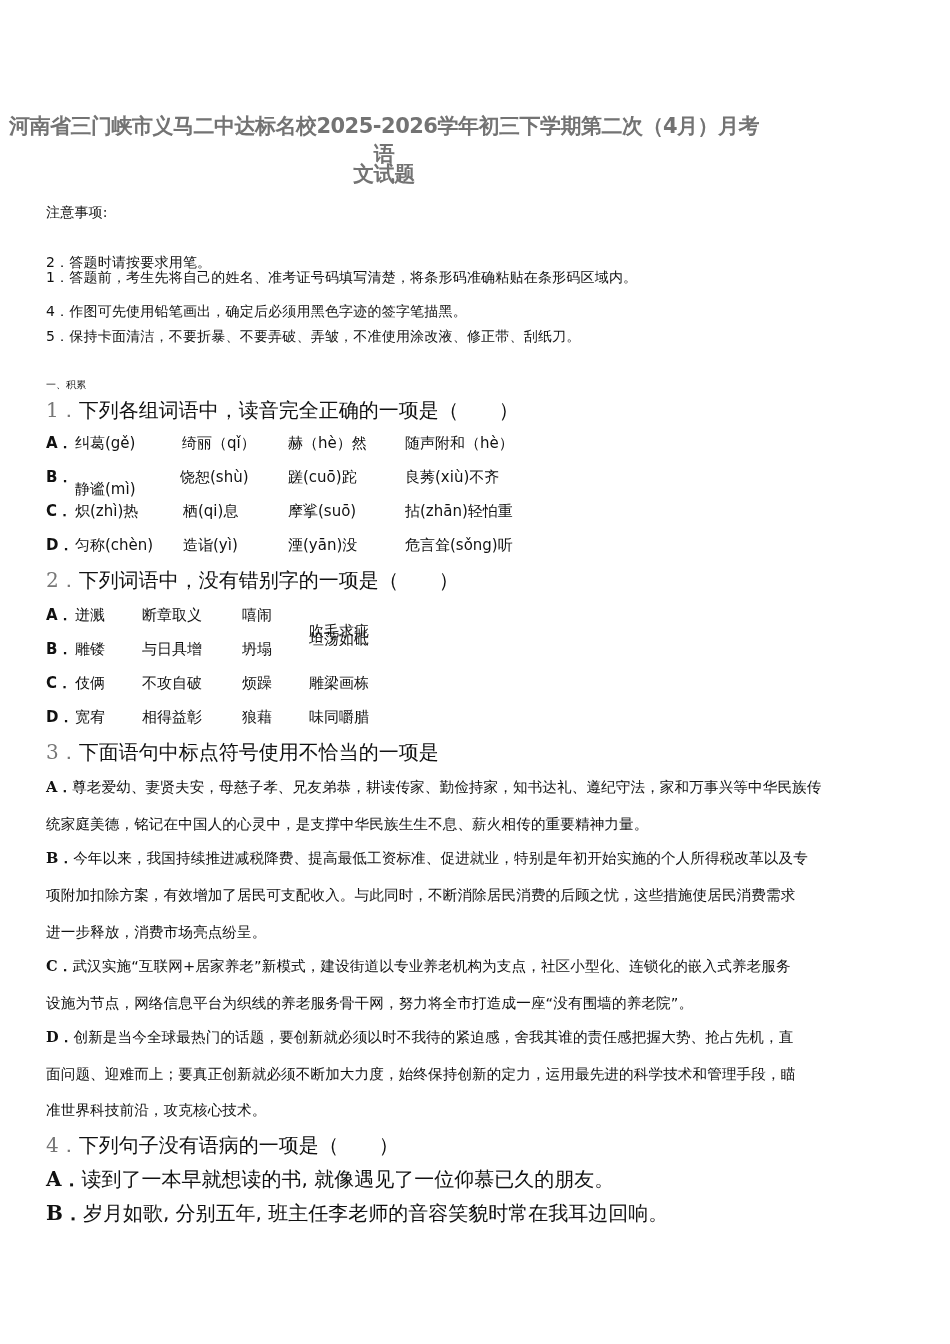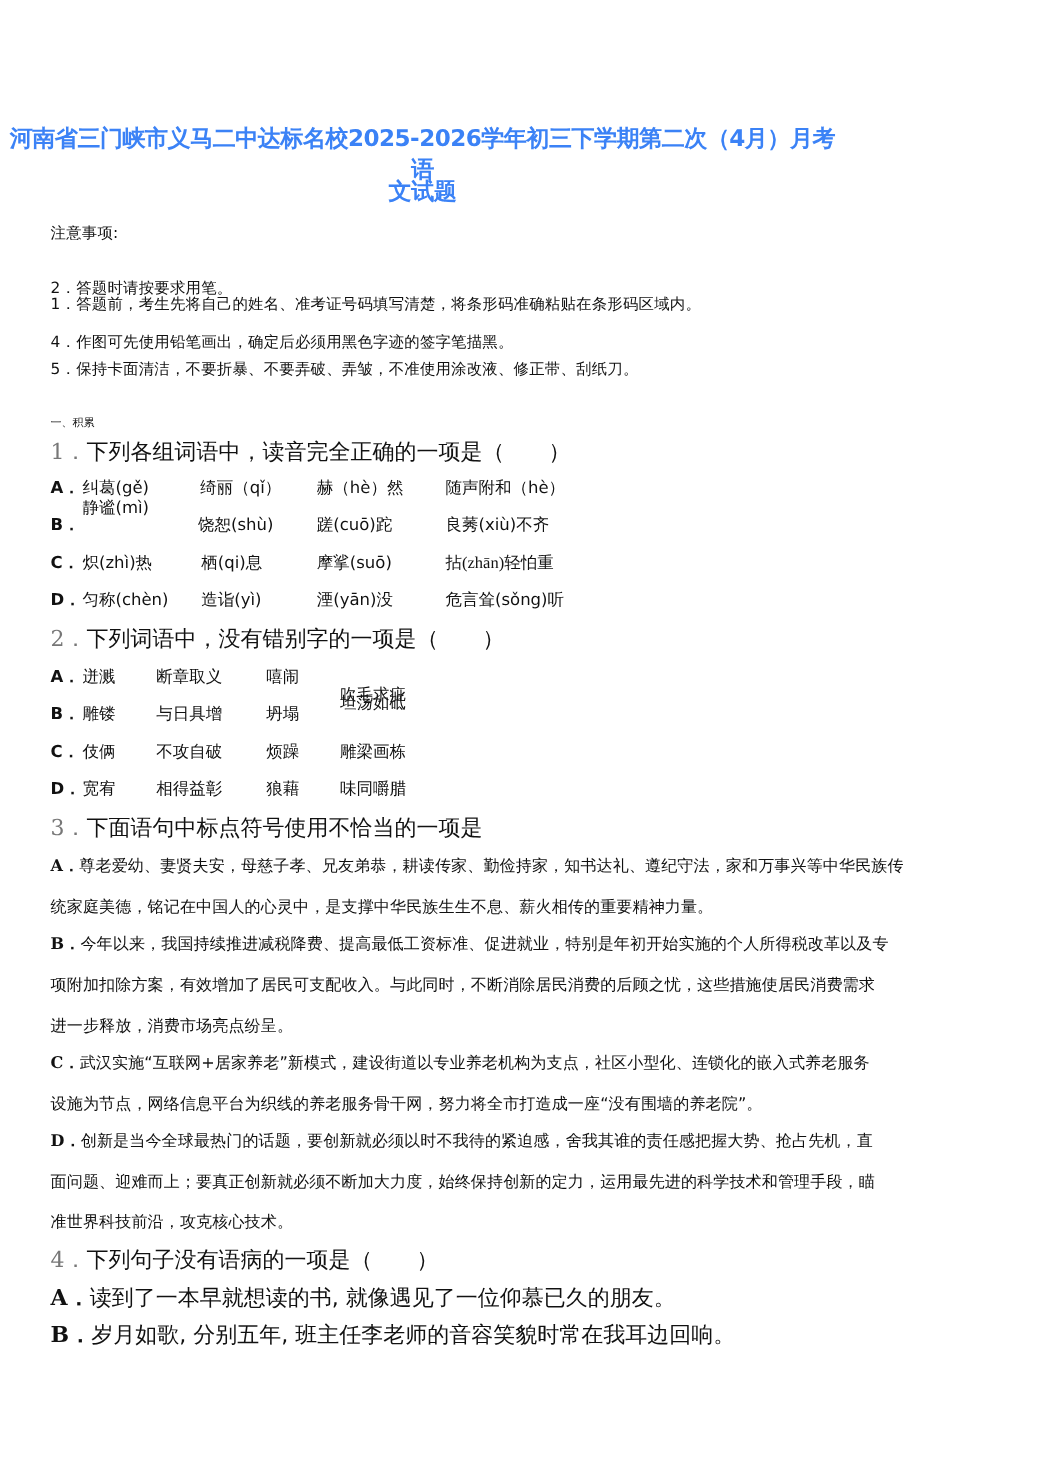--- a/index.html
+++ b/index.html
@@ -1,21 +1,21 @@
 <!DOCTYPE html>
 <html><head>
   <meta charset="utf-8">
   <style>
     html, body { margin: 0; padding: 0; background: #ffffff; }
     body { width: 950px; height: 1344px; position: relative; overflow: hidden; color: #111; }
     .page { position: absolute; left: 0; top: 0; width: 950px; height: 1344px; }
     .title {
       position: absolute; left: 0; width: 768px; text-align: center;
       font-family: "DejaVu Sans", sans-serif; font-weight: bold; font-size: 21px;
-      letter-spacing: -0.5px; color: #3b82f6;
+      letter-spacing: -0.5px; color: #737373;
     }
     .t1 { top: 112px; }
     .t2 { top: 160px; }
     .line {
       position: absolute; left: 46px; white-space: nowrap;
       font-family: "DejaVu Sans", sans-serif; font-size: 10px; color: #111;
       line-height: 20px;
     }
     .notice { font-size: 14px; letter-spacing: 0.2px; }
     .q { font-size: 20px; }
@@ -46,31 +46,31 @@
 
   <div>
     <span class="cell opt-letter" style="left:46px;top:434px;">A．</span>
     <span class="cell" style="left:75px;top:434px;">纠葛(gě)</span>
     <span class="cell" style="left:182px;top:434px;">绮丽（qǐ）</span>
     <span class="cell" style="left:288px;top:434px;">赫（hè）然</span>
     <span class="cell" style="left:405px;top:434px;">随声附和（hè）</span>
   </div>
   <div>
     <span class="cell opt-letter" style="left:46px;top:468px;">B．</span>
-    <span class="cell" style="left:75px;top:452px;">静谧(mì)</span>
+    <span class="cell" style="left:75px;top:480px;">静谧(mì)</span>
     <span class="cell" style="left:180px;top:468px;">饶恕(shù)</span>
     <span class="cell" style="left:288px;top:468px;">蹉(cuō)跎</span>
     <span class="cell" style="left:405px;top:468px;">良莠(xiù)不齐</span>
   </div>
   <div>
     <span class="cell opt-letter" style="left:46px;top:502px;">C．</span>
     <span class="cell" style="left:75px;top:502px;">炽(zhì)热</span>
     <span class="cell" style="left:183px;top:502px;">栖(qi)息</span>
     <span class="cell" style="left:288px;top:502px;">摩挲(suō)</span>
-    <span class="cell" style="left:405px;top:502px;font-family:Liberation Serif, serif;">拈(zhān)轻怕重</span>
+    <span class="cell" style="left:405px;top:502px;">拈(zhān)轻怕重</span>
   </div>
   <div>
     <span class="cell opt-letter" style="left:46px;top:536px;">D．</span>
     <span class="cell" style="left:75px;top:536px;">匀称(chèn)</span>
     <span class="cell" style="left:183px;top:536px;">造诣(yì)</span>
     <span class="cell" style="left:288px;top:536px;">湮(yān)没</span>
     <span class="cell" style="left:405px;top:536px;">危言耸(sǒng)听</span>
   </div>
 
   <div class="line q" style="top:570px;">

